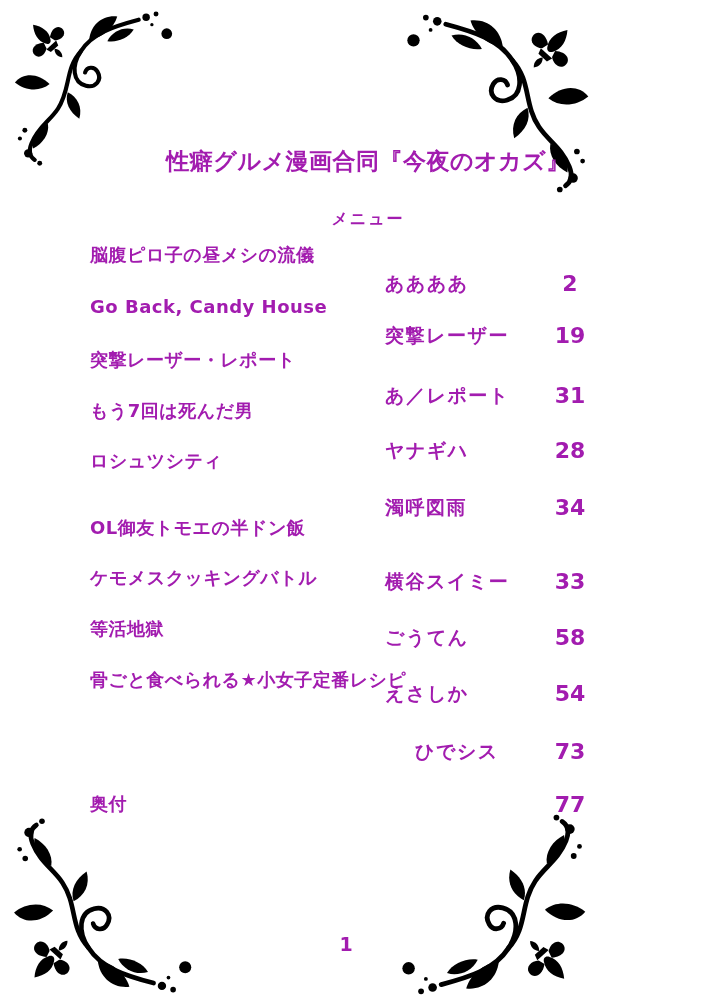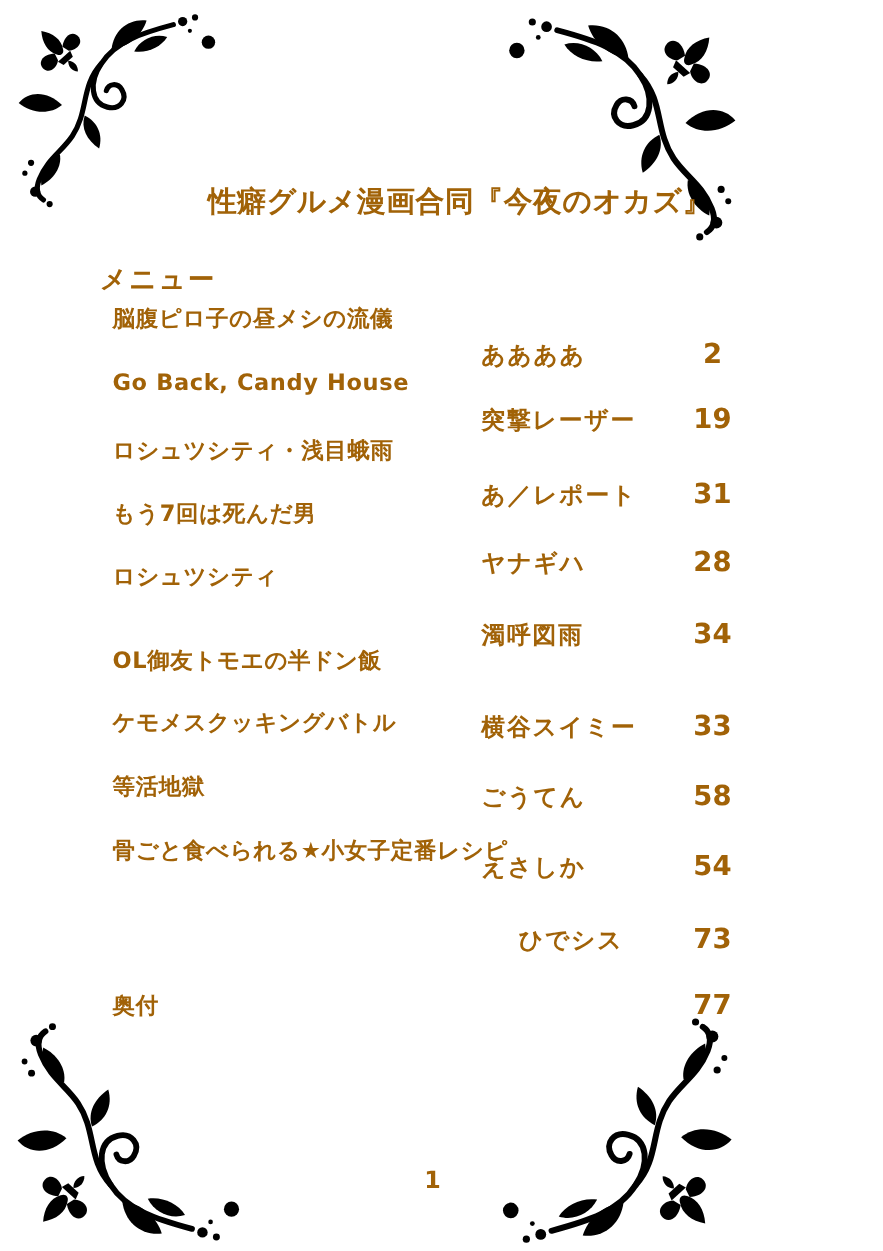--- a/index.html
+++ b/index.html
@@ -1,32 +1,32 @@
 <!DOCTYPE html>
 <html><head>
 <meta charset="utf-8">
 <style>
   html, body { margin:0; padding:0; background:#ffffff; }
   .page {
     position:relative;
     width:600px; height:1001px;
     background:#ffffff;
-    color:#a16207;
+    color:#a21caf;
     font-family:"DejaVu Sans", sans-serif;
     overflow:hidden;
     text-decoration:underline;
   }
   .main-title {
     position:absolute; left:90px; top:146px; width:556px;
     text-align:center; font-size:23px; font-weight:bold; letter-spacing:0.5px;
     white-space:nowrap;
   }
   .menu-label {
-    position:absolute; left:80px; top:209px; width:556px;
-    text-align:left; font-size:21px; font-weight:bold; letter-spacing:2px;
+    position:absolute; left:90px; top:209px; width:556px;
+    text-align:center; font-size:16px; font-weight:bold; letter-spacing:2px;
   }
   .entry-title {
     position:absolute; left:90px; top:var(--tt);
     font-size:18px; font-weight:bold; letter-spacing:0.5px; white-space:nowrap;
   }
   .entry-author {
     position:absolute; left:var(--al, 385px); top:var(--at);
     font-size:19px; font-weight:bold; letter-spacing:1.5px; white-space:nowrap;
   }
   .entry-page {
@@ -171,21 +171,21 @@
     <div class="entry-page">2</div>
   </div>
 
   <div style="--tt:296px; --at:323px">
     <div class="entry-title">Go Back, Candy House</div>
     <div class="entry-author">突撃レーザー</div>
     <div class="entry-page">19</div>
   </div>
 
   <div style="--tt:348px; --at:383px">
-    <div class="entry-title">ロシュツシティ・浅目蛾雨</div>
+    <div class="entry-title">突撃レーザー・レポート</div>
     <div class="entry-author">あ／レポート</div>
     <div class="entry-page">31</div>
   </div>
 
   <div style="--tt:399px; --at:438px">
     <div class="entry-title">もう7回は死んだ男</div>
     <div class="entry-author">ヤナギハ</div>
     <div class="entry-page">28</div>
   </div>
 

